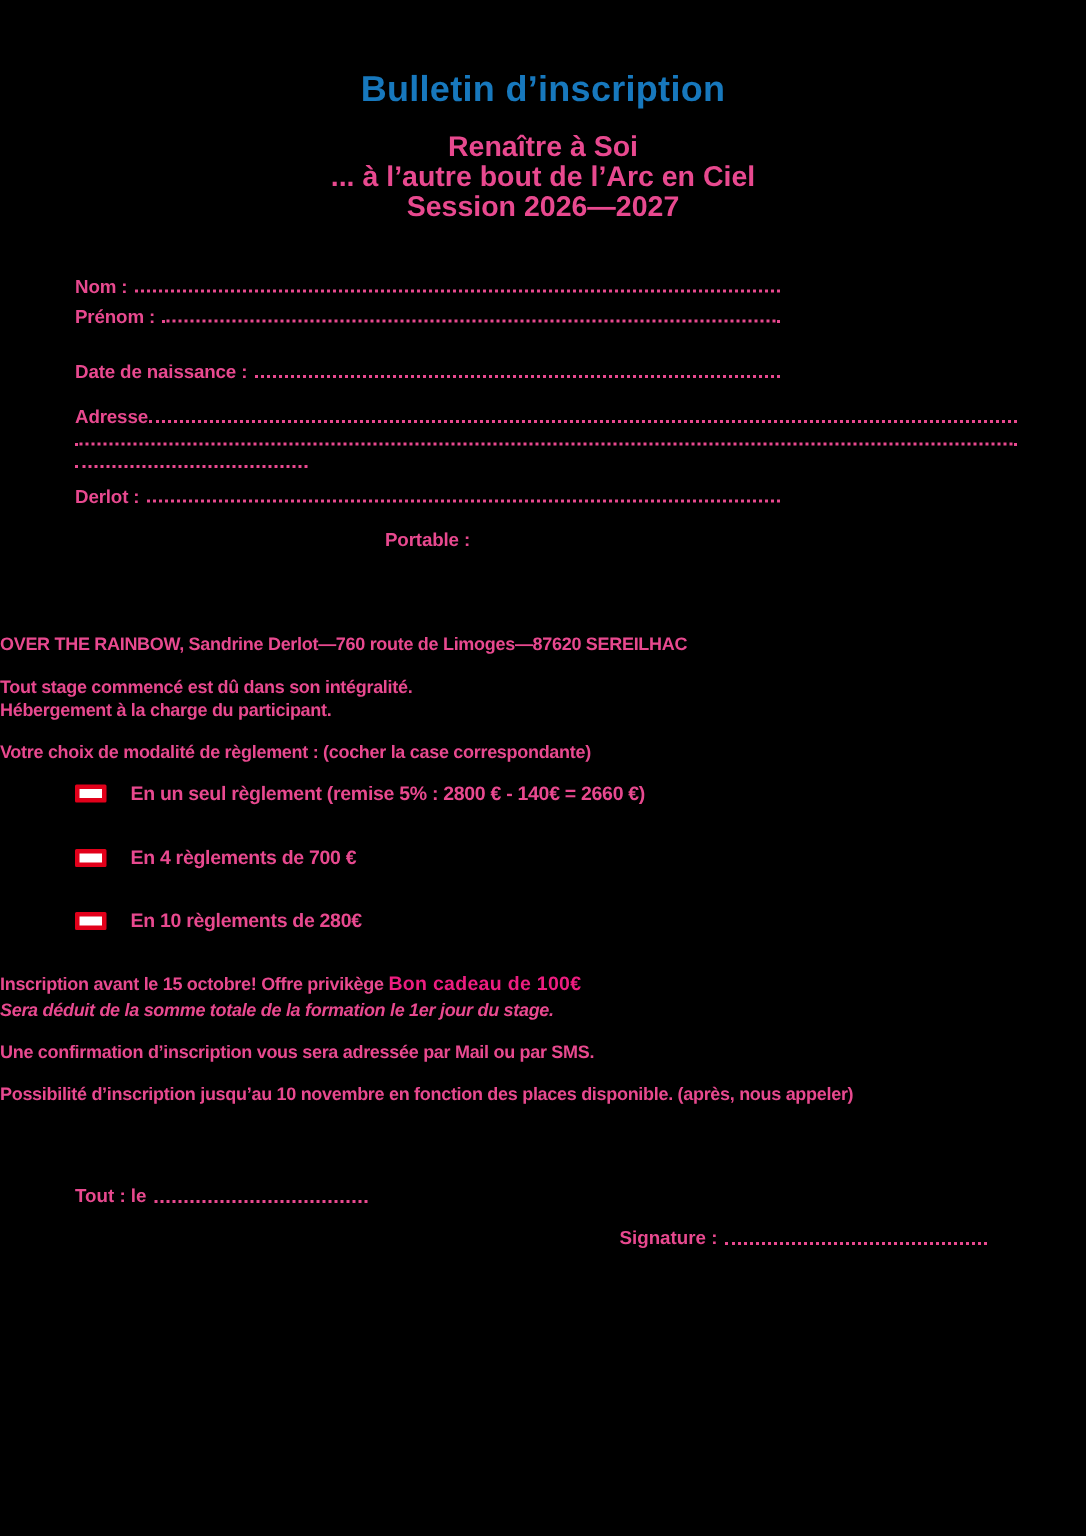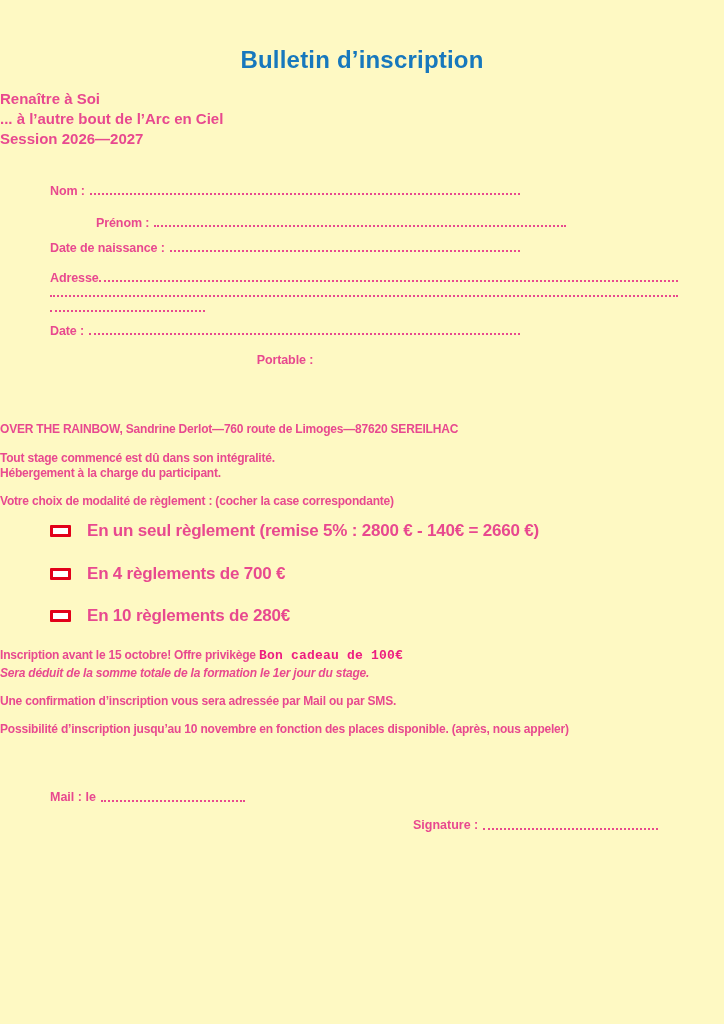--- a/index.html
+++ b/index.html
@@ -7,36 +7,37 @@
     --pink:#e8498f;
     --accent-pink:#ed1d80;
     --checkbox-red:#e2001a;
   }
   *{box-sizing:border-box;margin:0;padding:0;}
   html,body{background:#ffffff;}
   body{font-family:"Liberation Sans", sans-serif;}
   .page{
     position:relative;
     width:724px;height:1024px;
-    background:#fef9c3;
+    background:#000000;
     overflow:hidden;
     margin:0 auto;
   }
   .abs{position:absolute;}
   .doc-title{
     left:0;right:0;top:46px;
     text-align:center;
     color:var(--title-blue);
     font-size:24px;font-weight:bold;
     letter-spacing:0.2px;
   }
   .subtitle{
     left:0;right:0;top:89px;
+    text-align:center;
     color:var(--pink);
-    font-size:15px;font-weight:bold;
+    font-size:19px;font-weight:bold;
     line-height:20px;
   }
   .field-row{
     display:flex;align-items:center;
     color:var(--pink);
     font-size:12.5px;font-weight:bold;
     letter-spacing:-0.1px;
   }
   .leader{
     flex:1;
@@ -59,38 +60,37 @@
     left:0;right:0;
     text-align:left;
     color:var(--pink);
     font-size:12px;font-weight:bold;
     letter-spacing:-0.2px;
     line-height:15px;
   }
   .opt-row{
     display:flex;align-items:center;
     color:var(--pink);
-    font-size:17px;font-weight:bold;
+    font-size:13px;font-weight:bold;
     letter-spacing:-0.2px;
   }
   .checkbox{
     width:21px;height:12px;
     border:3px solid var(--checkbox-red);
     border-radius:1px;
     background:#fff;
     flex:none;
     cursor:pointer;
   }
   .opt-label{margin-left:16px;}
   .promo-bold{
     color:var(--accent-pink);
     font-weight:bold;
     font-size:13px;
     letter-spacing:0.2px;
-    font-family:Liberation Mono, monospace;
   }
   .italic{font-style:italic;}
   .footer-row{
     display:flex;align-items:flex-end;
     color:var(--pink);
     font-size:12.5px;font-weight:bold;
   }
 </style>
 </head>
 <body>
@@ -103,39 +103,39 @@
     <div>Renaître à Soi</div>
     <div>... à l’autre bout de l’Arc en Ciel</div>
     <div>Session 2026—2027</div>
   </div>
 
   <div class="abs field-row" style="left:50px;top:184px;width:470px;">
     <span>Nom :</span>
     <span class="leader"></span>
   </div>
 
-  <div class="abs field-row" style="left:50px;top:216px;width:470px;margin-left:46px;">
+  <div class="abs field-row" style="left:50px;top:204px;width:470px;">
     <span>Prénom :</span>
     <span class="leader"></span>
   </div>
 
   <div class="abs field-row" style="left:50px;top:241px;width:470px;">
     <span>Date de naissance :</span>
     <span class="leader"></span>
   </div>
 
   <div class="abs field-row" style="left:50px;top:271px;width:628px;">
     <span>Adresse</span>
     <span class="leader" style="margin-left:0;"></span>
   </div>
   <div class="abs leader-line" style="left:50px;top:285px;width:628px;"></div>
   <div class="abs leader-line" style="left:50px;top:300px;width:155px;"></div>
 
   <div class="abs field-row" style="left:50px;top:324px;width:470px;">
-    <span>Date :</span>
+    <span>Derlot :</span>
     <span class="leader"></span>
   </div>
 
   <div class="abs field-row" style="left:50px;top:353px;width:470px;flex-direction:column;">
     <span>Portable :</span>
     <span class="leader"></span>
   </div>
 
 
   <div class="abs centerline" style="top:422px;">OVER THE RAINBOW, Sandrine Derlot—760 route de Limoges—87620 SEREILHAC</div>
@@ -165,21 +165,21 @@
   <div class="abs centerline" style="top:648px;">
     <span>Inscription avant le 15 octobre! Offre privikège </span><span class="promo-bold">Bon cadeau de 100€</span>
   </div>
   <div class="abs centerline italic" style="top:666px;">Sera déduit de la somme totale de la formation le 1er jour du stage.</div>
 
   <div class="abs centerline" style="top:694px;">Une confirmation d’inscription vous sera adressée par Mail ou par SMS.</div>
 
   <div class="abs centerline" style="top:722px;">Possibilité d’inscription jusqu’au 10 novembre en fonction des places disponible. (après, nous appeler)</div>
 
   <div class="abs footer-row" style="left:50px;top:790px;width:195px;">
-    <span>Mail : le</span>
+    <span>Tout : le</span>
     <span class="leader"></span>
   </div>
 
   <div class="abs footer-row" style="left:413px;top:790px;width:245px;margin-top:28px;">
     <span>Signature :</span>
     <span class="leader"></span>
   </div>
 
 </div>
 

